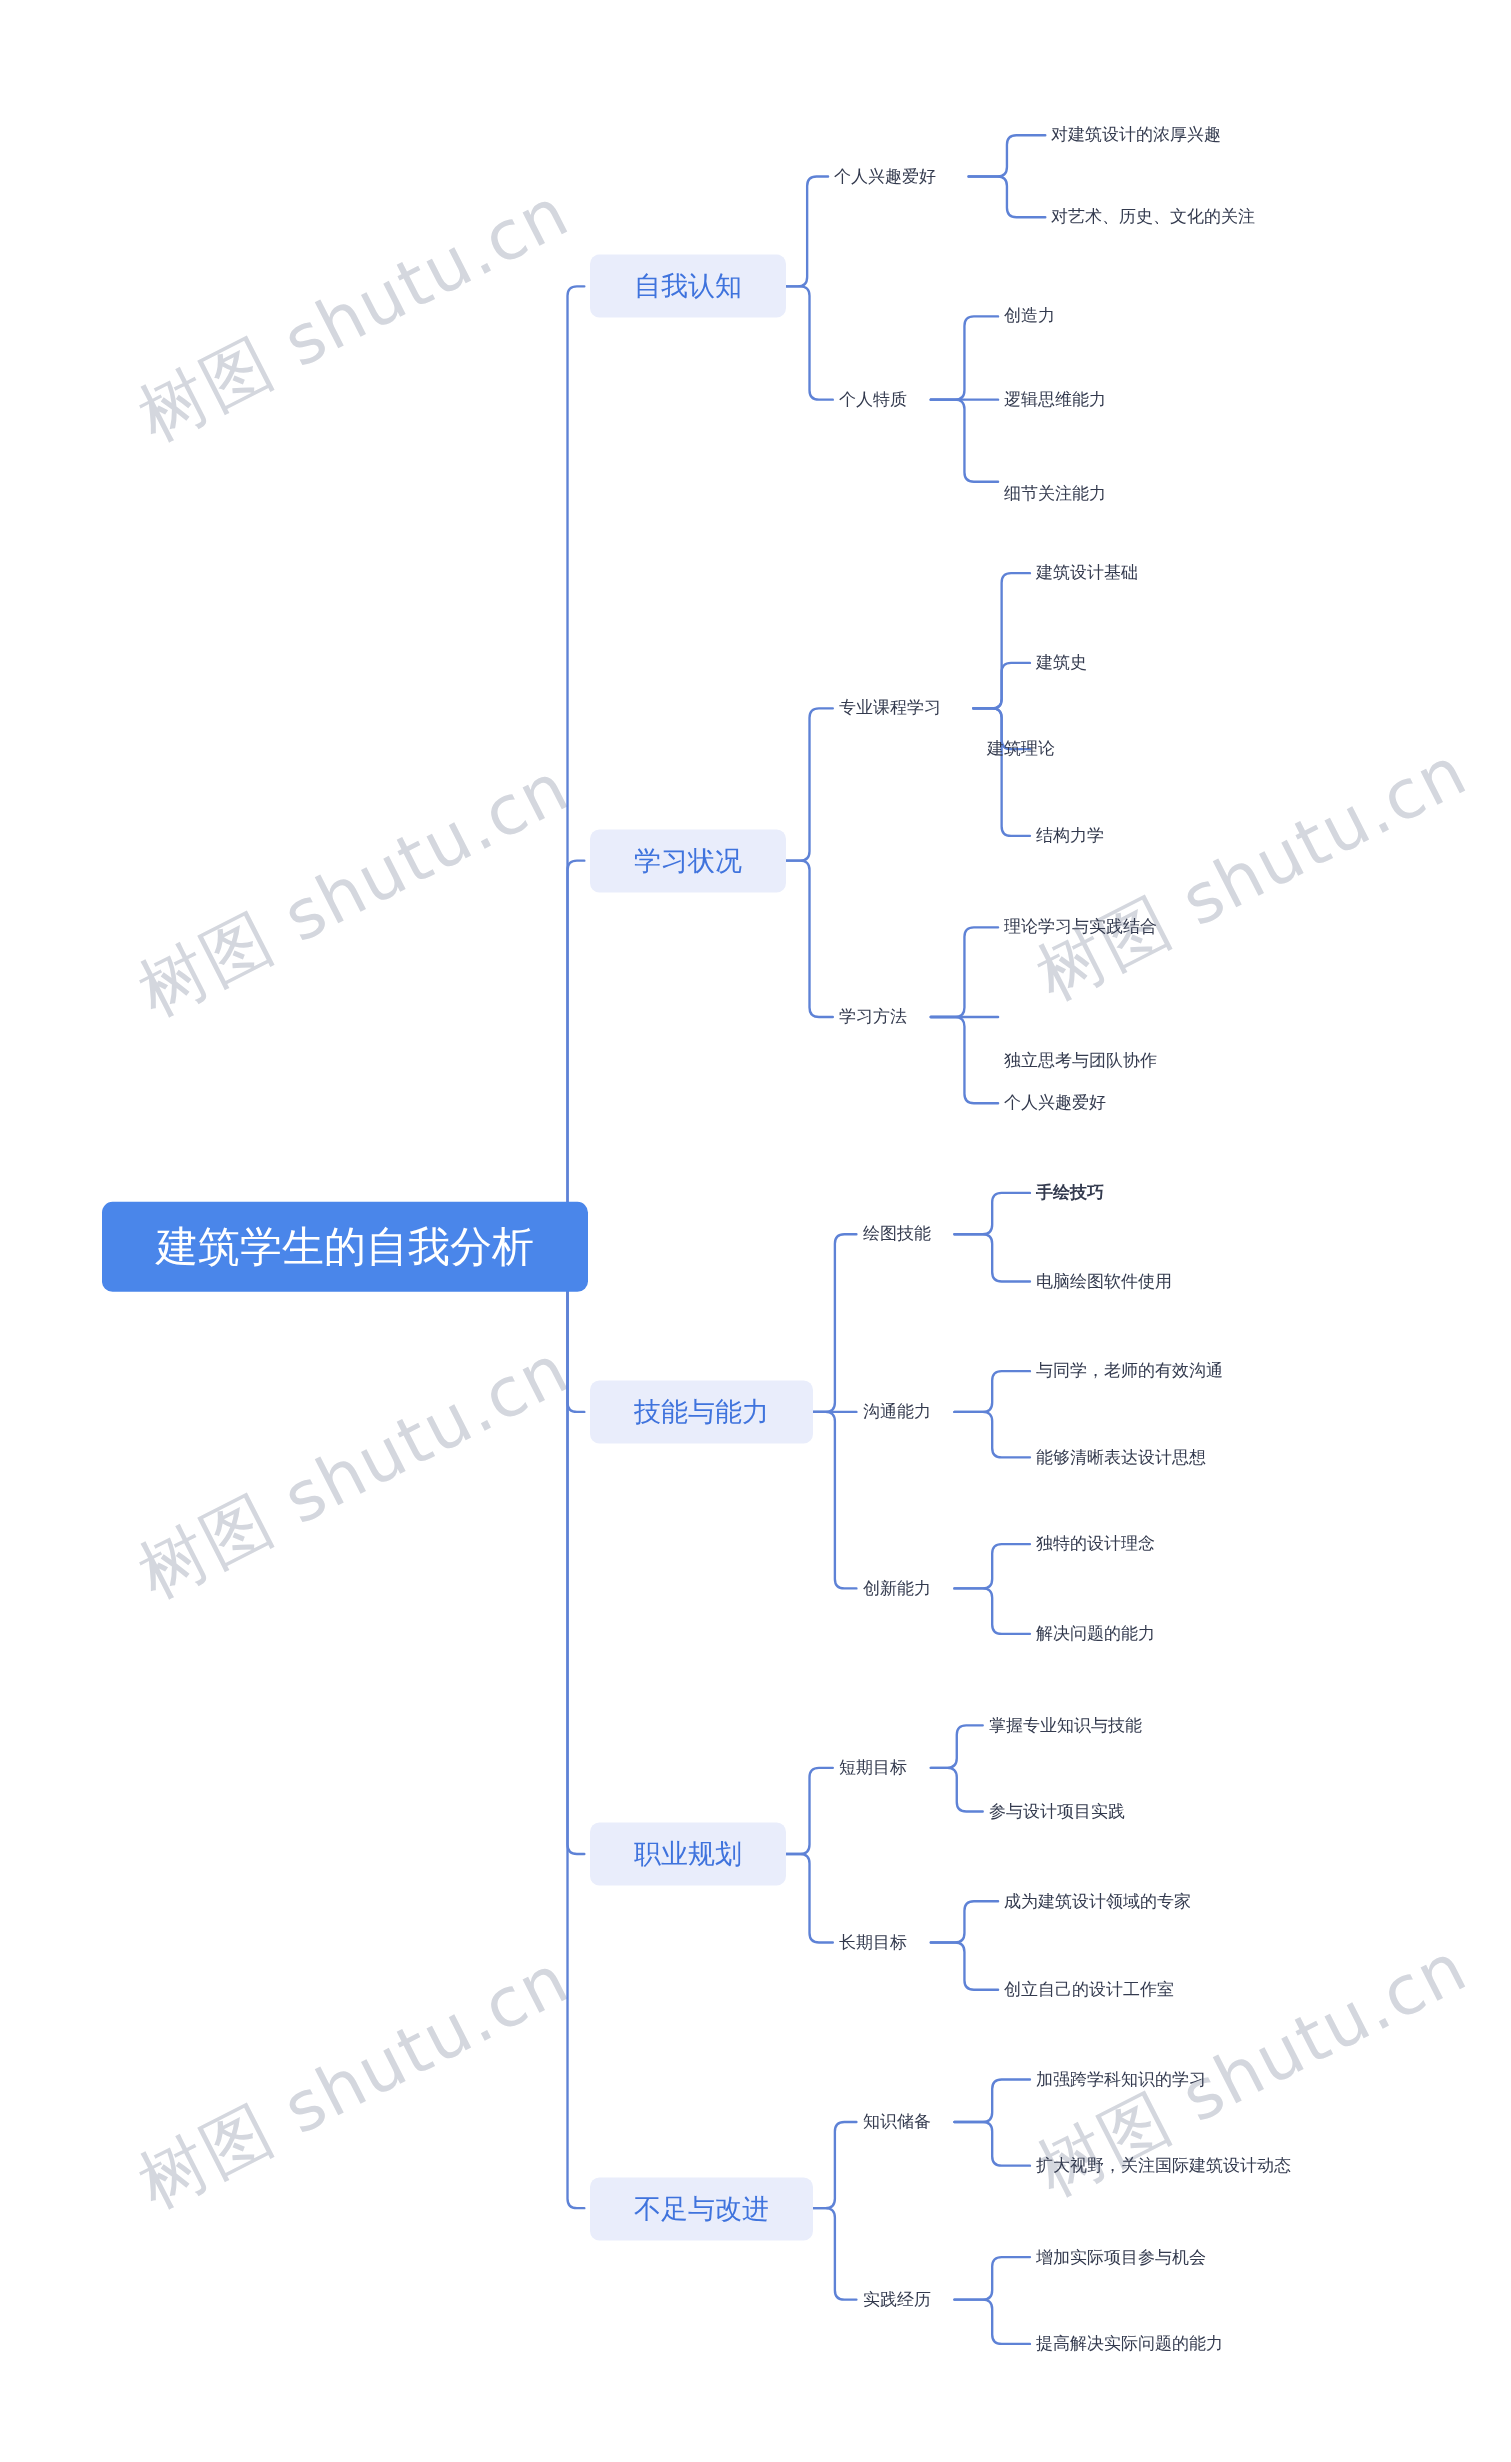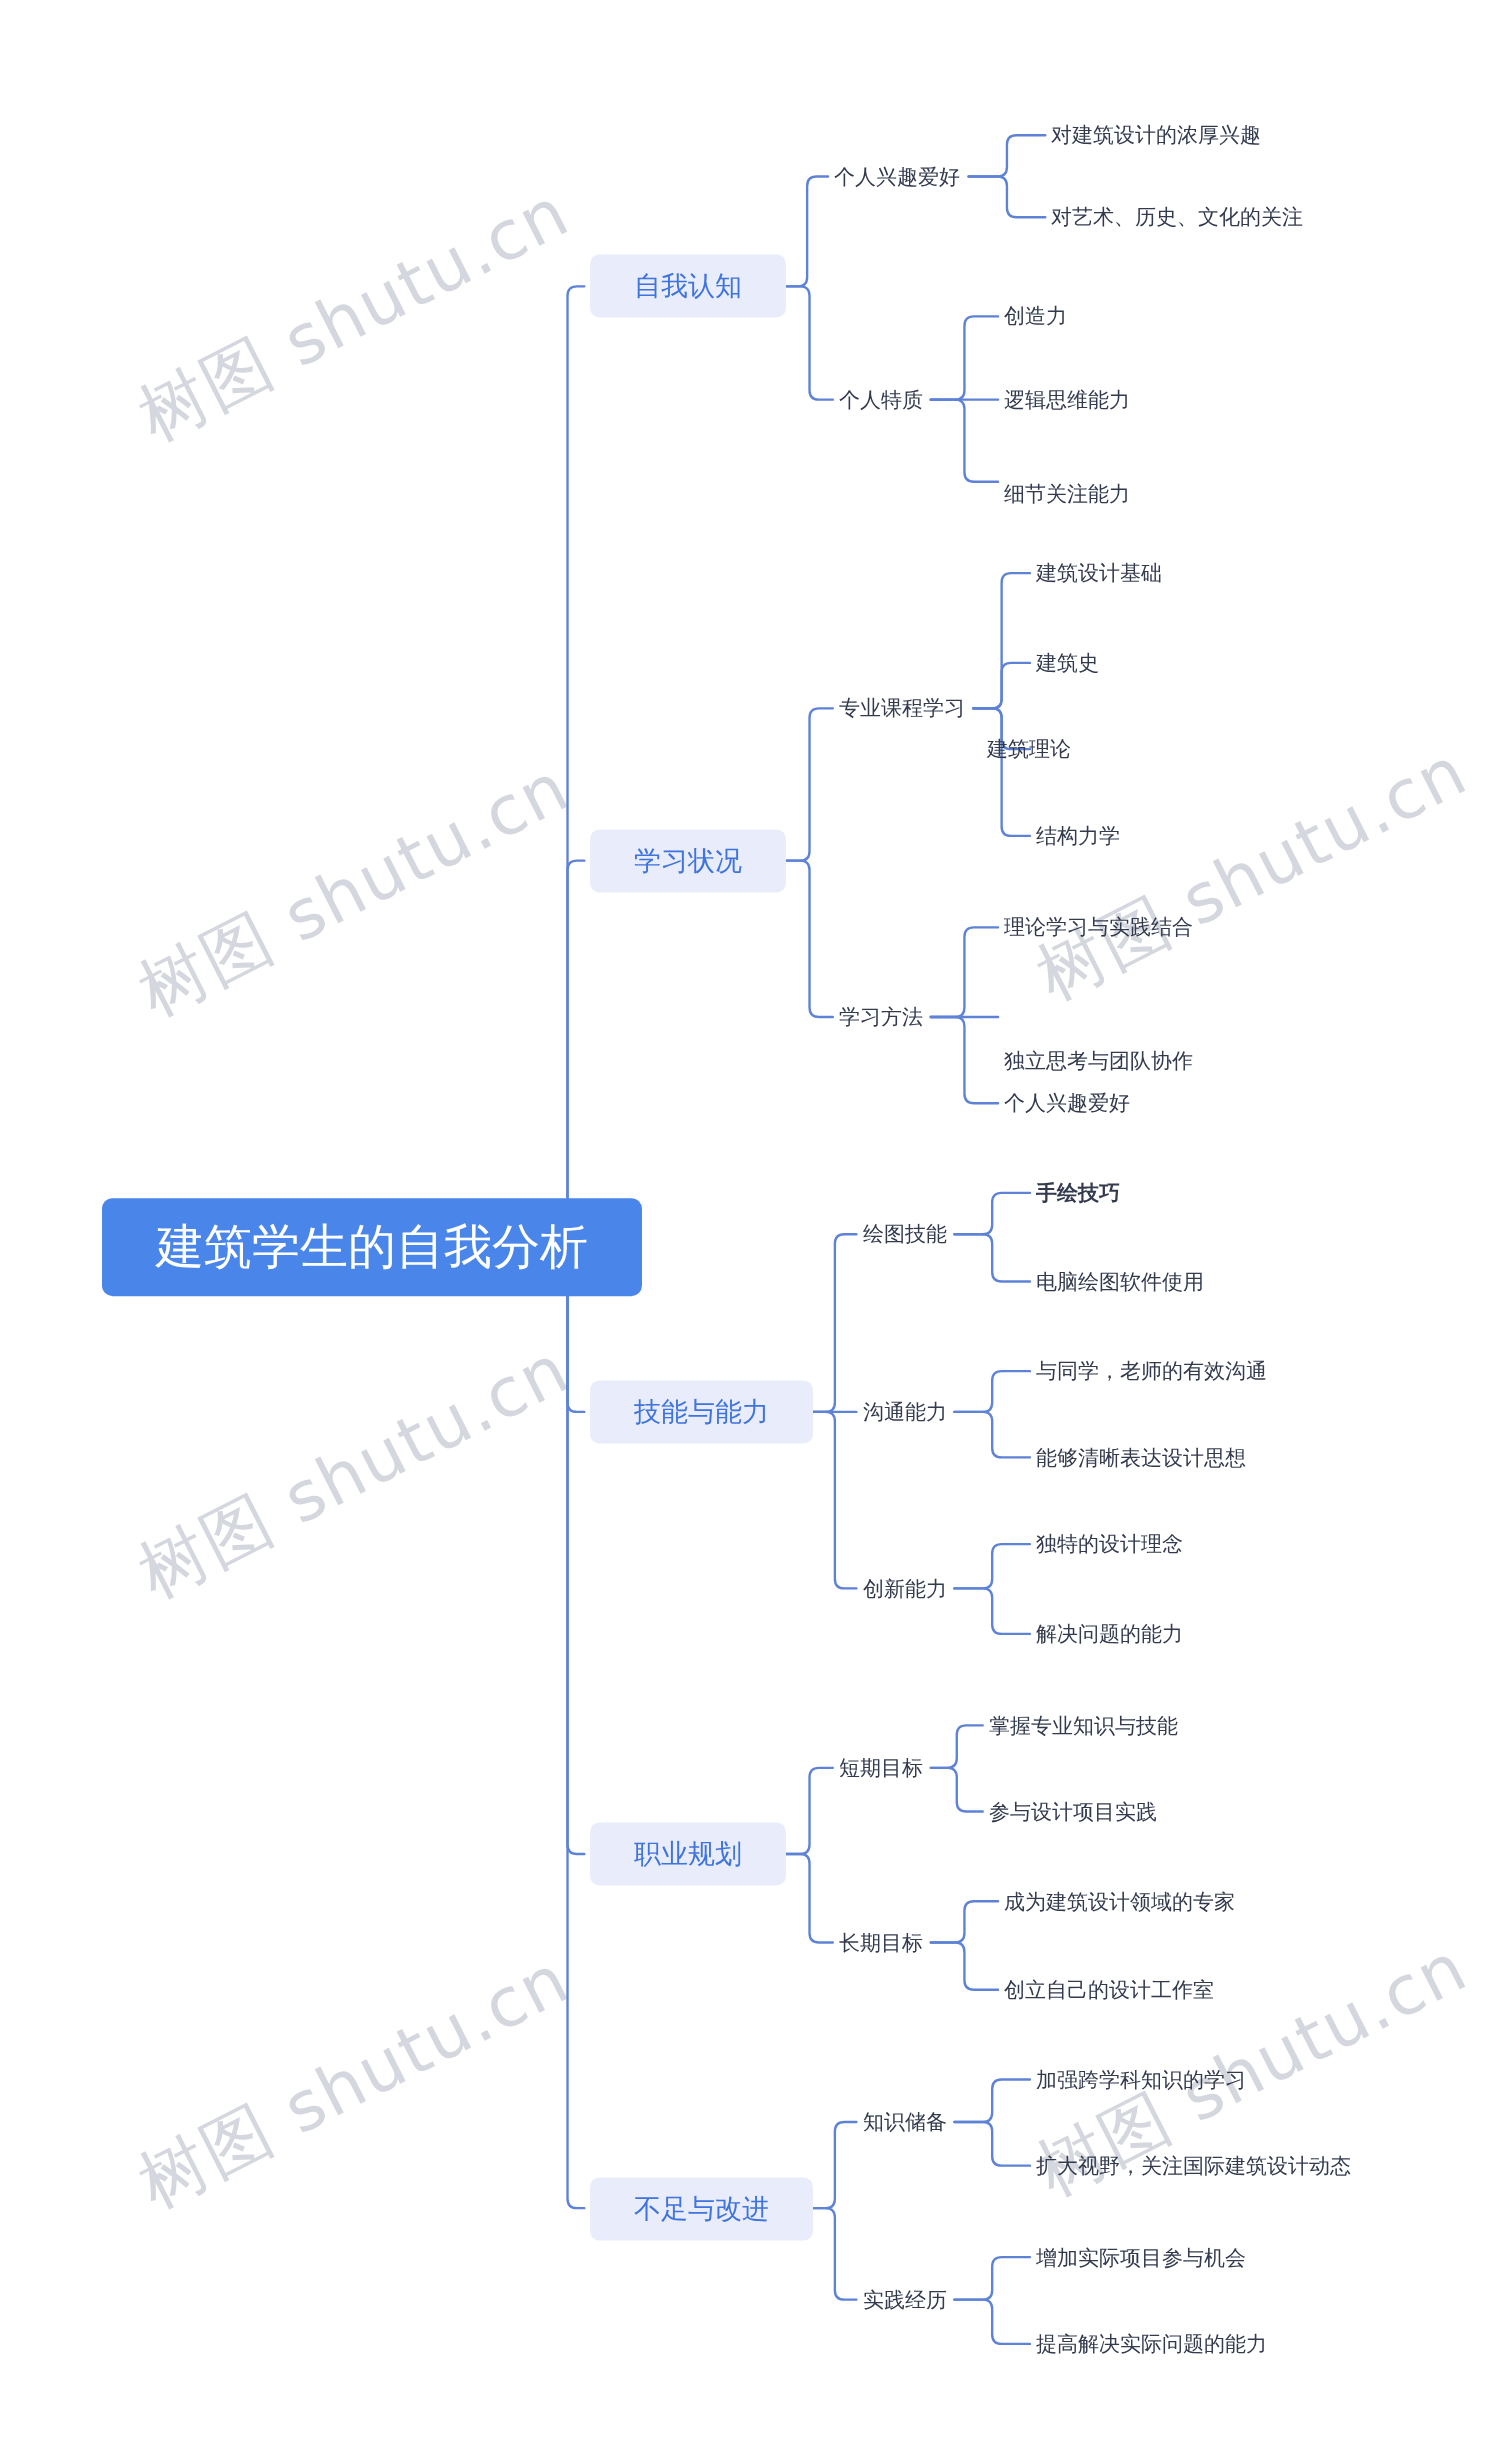--- a/index.html
+++ b/index.html
@@ -46,34 +46,34 @@
   .node {
     position: absolute;
     transform: translateY(-50%);
     white-space: nowrap;
     line-height: 1.2;
     box-sizing: border-box;
   }
   .node.depth0 {
     background: var(--root-bg, #4a86ea);
     color: var(--root-text, #ffffff);
-    font-size: 48px;
+    font-size: 42px;
     padding: 20px 54px;
     border-radius: 10.6px;
   }
   .node.depth1 {
     background: var(--branch-bg, #e9edfb);
     color: var(--branch-text, #3f73dd);
     font-size: 27px;
     padding: 15.3px 44px;
     border-radius: 9.4px;
   }
   .node.depth2 {
     color: var(--topic-text, #333a4e);
-    font-size: 21px;
+    font-size: 17px;
     padding: 1.2px 0;
   }
 </style>
 </head>
 <body>
 
 <div id="canvas">
   <div id="watermark-layer">
       <span class="watermark" style="left: 354px; top: 315px;">树图 shutu.cn</span>
       <span class="watermark" style="left: 354px; top: 890px;">树图 shutu.cn</span>

